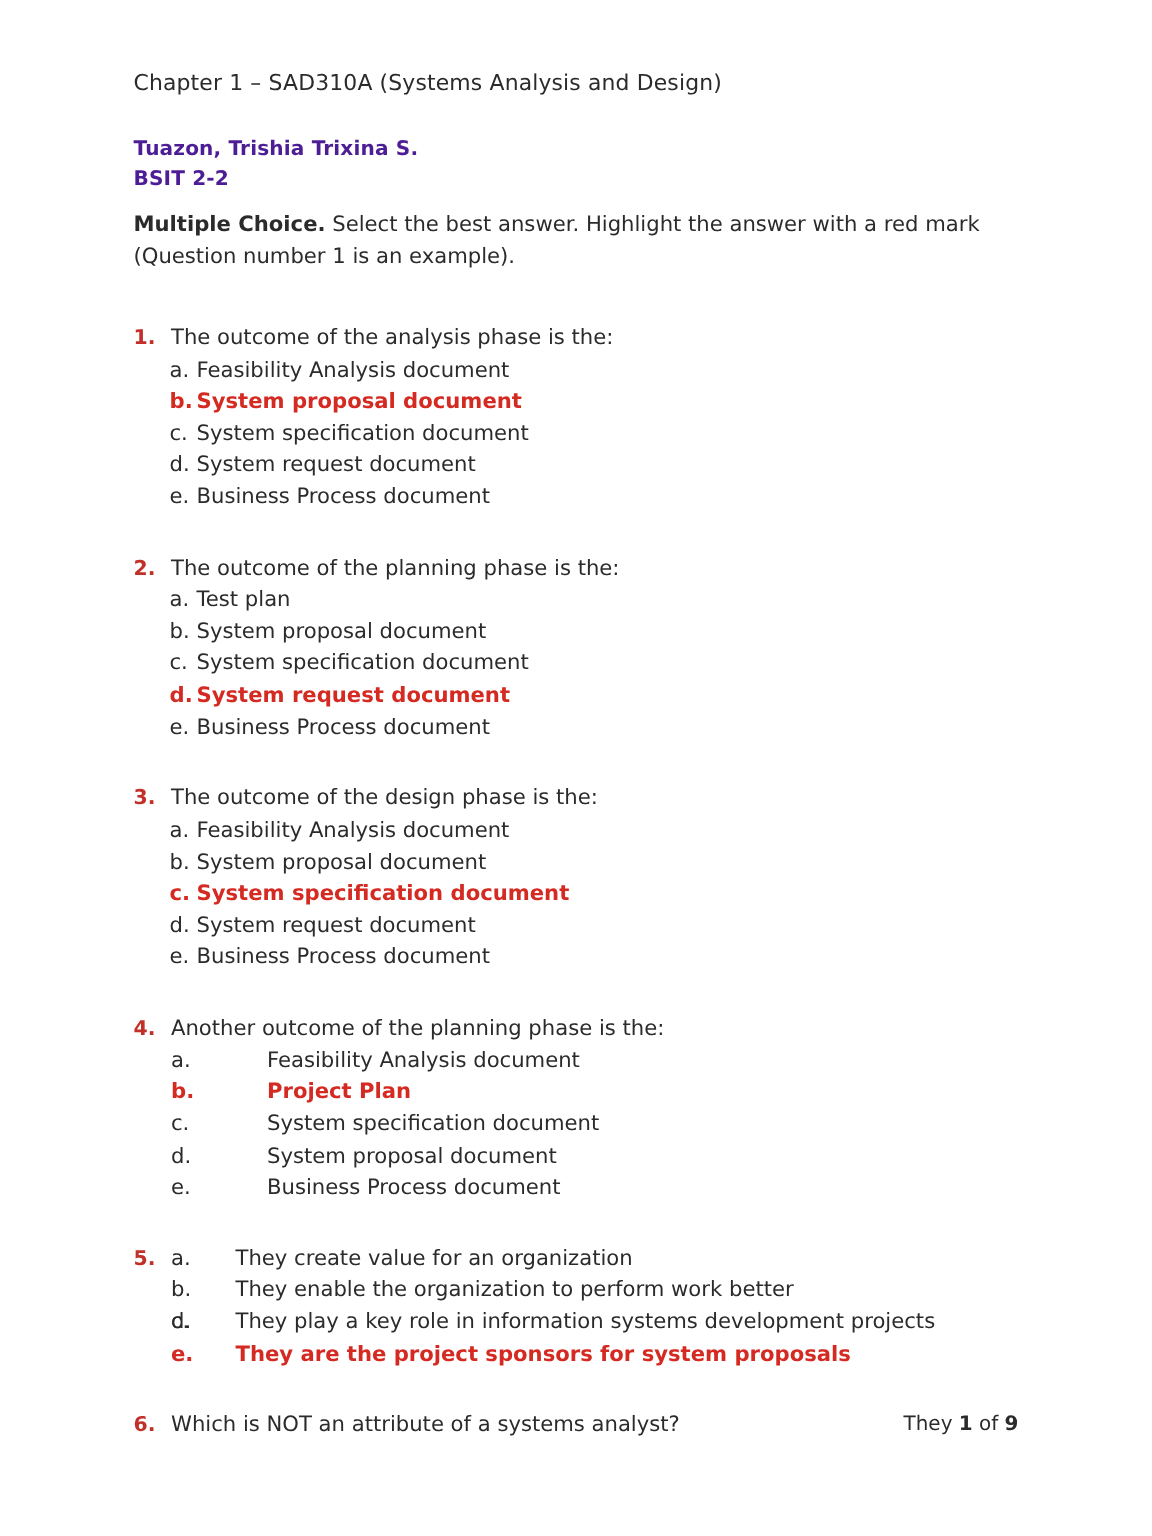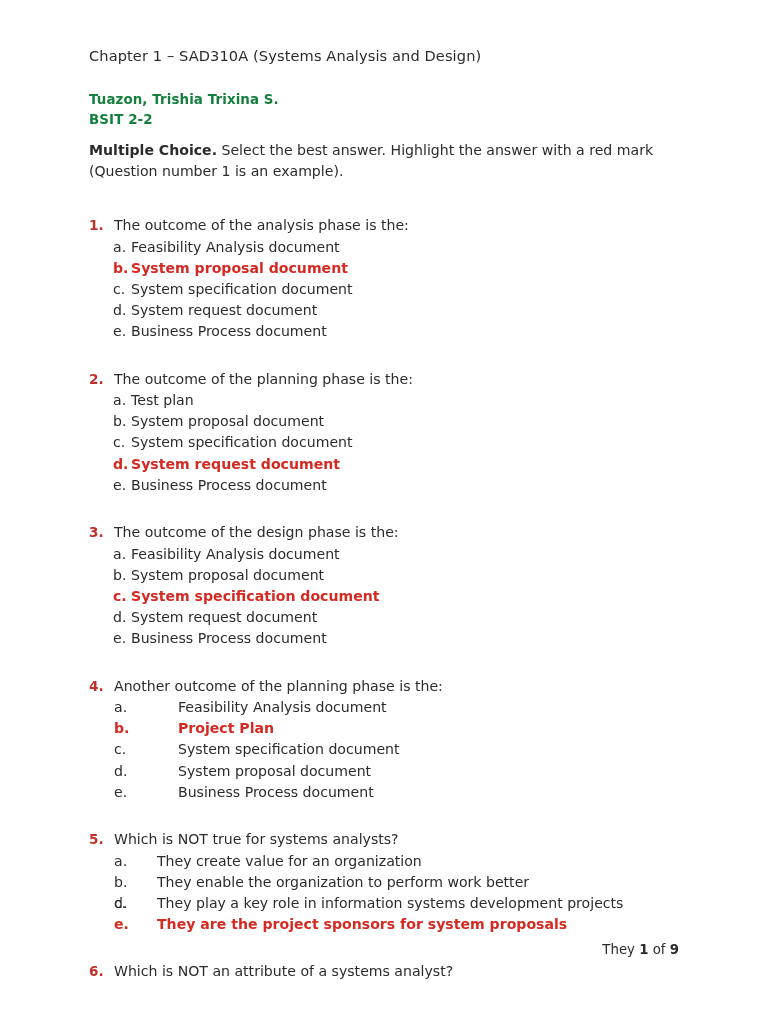--- a/index.html
+++ b/index.html
@@ -37,21 +37,21 @@
   .doc-title {
     font-size: 14.6px;
     line-height: 20px;
     color: #2b2b2b;
     letter-spacing: .1px;
     white-space: pre;
   }
 
   .student-block {
     margin-top: 24px;
-    color: #15803d;
+    color: #4c1d95;
     font-weight: bold;
     font-size: 13.4px;
     line-height: 19.5px;
     letter-spacing: .1px;
   }
   .student-block div { white-space: pre; }
 
   .instructions {
     margin-top: 11px;
     font-size: 14.1px;
@@ -187,21 +187,21 @@
           <div class="qhead"><span class="qnum">4.</span><span>Another outcome of the planning phase is the:</span></div>
           <div class="opts wide4">
             <div class="opt"><span class="optltr">a.</span><span>Feasibility Analysis document</span></div>
             <div class="opt answer"><span class="optltr">b.</span><span>Project Plan</span></div>
             <div class="opt"><span class="optltr">c.</span><span>System specification document</span></div>
             <div class="opt"><span class="optltr">d.</span><span>System proposal document</span></div>
             <div class="opt"><span class="optltr">e.</span><span>Business Process document</span></div>
           </div>
         </div>
         <div class="qblock">
-          <div class="qhead"><span class="qnum">5.</span><span>Which is NOT true for systems analysts?</span></div>
+          <div class="qhead"><span class="qnum">5.</span></div>
           <div class="opts wide5">
             <div class="opt"><span class="optltr">a.</span><span>They create value for an organization</span></div>
             <div class="opt"><span class="optltr">b.</span><span>They enable the organization to perform work better</span></div>
             <div class="opt"><span class="optltr">c.</span></div>
             <div class="opt"><span class="optltr">d.</span><span>They play a key role in information systems development projects</span></div>
             <div class="opt answer"><span class="optltr">e.</span><span>They are the project sponsors for system proposals</span></div>
           </div>
         </div>
         <div class="qblock">
           <div class="qhead"><span class="qnum">6.</span><span>Which is NOT an attribute of a systems analyst?</span></div>

